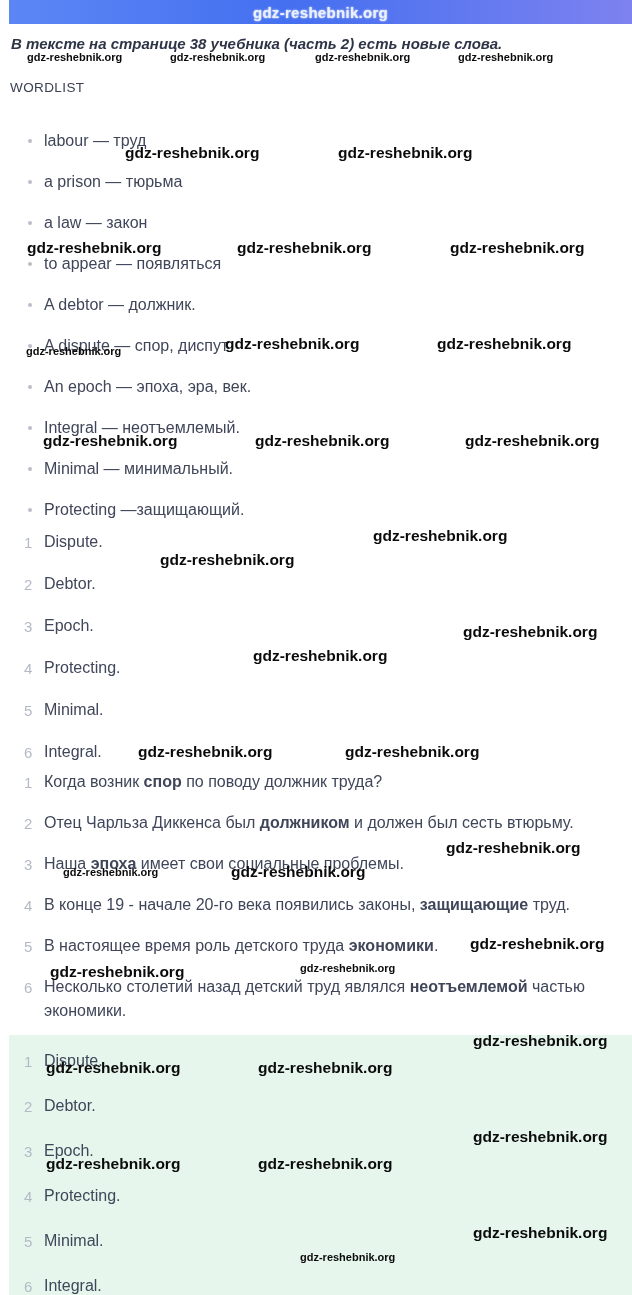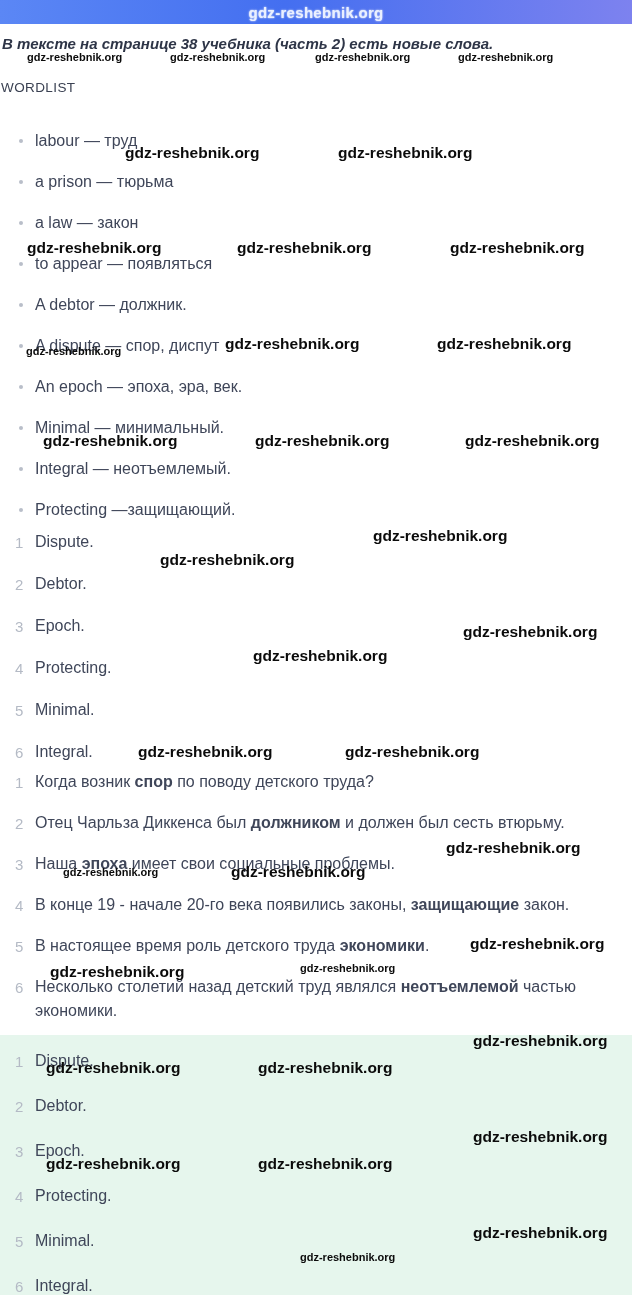--- a/index.html
+++ b/index.html
@@ -2,21 +2,21 @@
 <html><head>
 <meta charset="utf-8">
 <style>
   * { margin:0; padding:0; box-sizing:border-box; }
   html,body { width:632px; height:1295px; }
   body {
     background:#ffffff;
     font-family:"Liberation Sans", sans-serif;
     color:#3c4255;
   }
-  .page { position:relative; width:632px; height:1295px; overflow:hidden; background:#fff; }
+  .page { position:relative; width:632px; height:1295px; overflow:hidden; background:#fff;padding-left:9px; }
 
   
   .banner {
     height:24px; width:100%;
     background:linear-gradient(90deg,#5b87f5 0%,#446ff0 45%,#7d82ef 100%);
     display:flex; align-items:center; justify-content:center;
   }
   .banner-text {
     font-size:15px; font-weight:700; letter-spacing:.3px;
     color:#eaf0ff; text-shadow:0 0 2px #ffffff;
@@ -93,39 +93,39 @@
   <h2 class="wordlist-title">WORDLIST</h2>
 
   <ul class="wordlist">
     <li class="wl-item"><span class="dot"></span><span>labour — труд</span></li>
     <li class="wl-item"><span class="dot"></span><span>a prison — тюрьма</span></li>
     <li class="wl-item"><span class="dot"></span><span>a law — закон</span></li>
     <li class="wl-item"><span class="dot"></span><span>to appear — появляться</span></li>
     <li class="wl-item"><span class="dot"></span><span>A debtor — должник.</span></li>
     <li class="wl-item"><span class="dot"></span><span>A dispute — спор, диспут</span></li>
     <li class="wl-item"><span class="dot"></span><span>An epoch — эпоха, эра, век.</span></li>
+    <li class="wl-item"><span class="dot"></span><span>Integral — неотъемлемый.</span></li>
     <li class="wl-item"><span class="dot"></span><span>Minimal — минимальный.</span></li>
-    <li class="wl-item"><span class="dot"></span><span>Integral — неотъемлемый.</span></li>
     <li class="wl-item"><span class="dot"></span><span>Protecting —защищающий.</span></li>
   </ul>
 
   <ol class="num-list answers">
     <li class="n-item"><span class="num">1</span><span>Dispute.</span></li>
     <li class="n-item"><span class="num">2</span><span>Debtor.</span></li>
     <li class="n-item"><span class="num">3</span><span>Epoch.</span></li>
     <li class="n-item"><span class="num">4</span><span>Protecting.</span></li>
     <li class="n-item"><span class="num">5</span><span>Minimal.</span></li>
     <li class="n-item"><span class="num">6</span><span>Integral.</span></li>
   </ol>
 
   <ol class="num-list sentences">
-    <li class="n-item"><span class="num">1</span><span><span>Когда возник </span><span class="s-bold">спор</span><span> по поводу детского труда?</span></span></li>
+    <li class="n-item"><span class="num">1</span><span><span>Когда возник </span><span class="s-bold">спор</span><span> по поводу должник труда?</span></span></li>
     <li class="n-item"><span class="num">2</span><span><span>Отец Чарльза Диккенса был </span><span class="s-bold">должником</span><span> и должен был сесть втюрьму.</span></span></li>
     <li class="n-item"><span class="num">3</span><span><span>Наша </span><span class="s-bold">эпоха</span><span> имеет свои социальные проблемы.</span></span></li>
-    <li class="n-item"><span class="num">4</span><span><span>В конце 19 - начале 20-го века появились законы, </span><span class="s-bold">защищающие</span><span> закон.</span></span></li>
+    <li class="n-item"><span class="num">4</span><span><span>В конце 19 - начале 20-го века появились законы, </span><span class="s-bold">защищающие</span><span> труд.</span></span></li>
     <li class="n-item"><span class="num">5</span><span><span>В настоящее время роль детского труда </span><span class="s-bold">экономики</span><span>.</span></span></li>
     <li class="n-item"><span class="num">6</span><span><span>Несколько столетий назад детский труд являлся </span><span class="s-bold">неотъемлемой</span><span> частью экономики.</span></span></li>
   </ol>
 
   <section class="green">
     <ol class="num-list">
       <li class="n-item"><span class="num">1</span><span>Dispute.</span></li>
       <li class="n-item"><span class="num">2</span><span>Debtor.</span></li>
       <li class="n-item"><span class="num">3</span><span>Epoch.</span></li>
       <li class="n-item"><span class="num">4</span><span>Protecting.</span></li>

